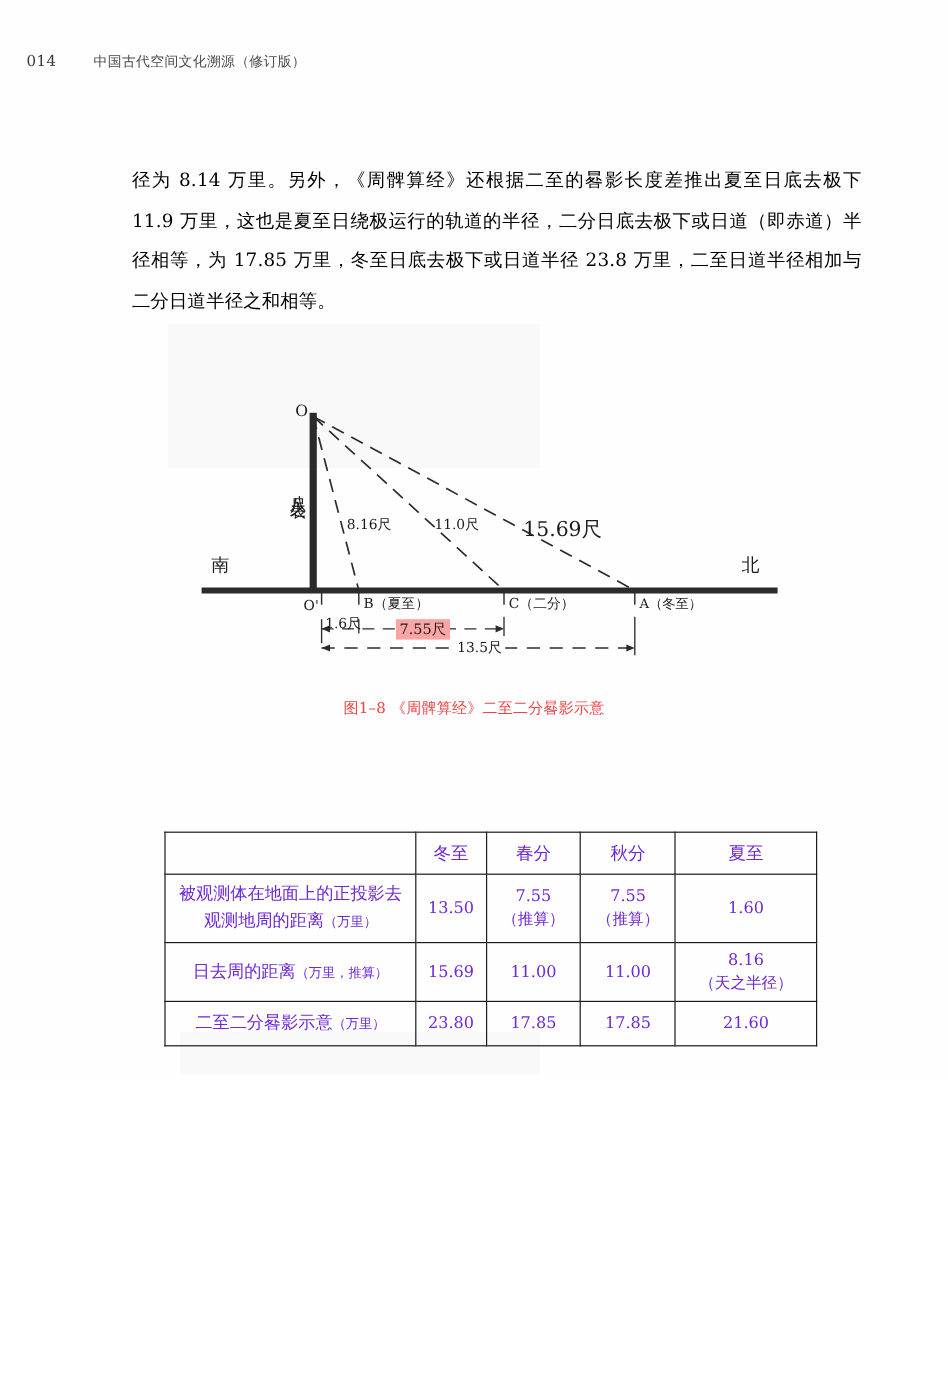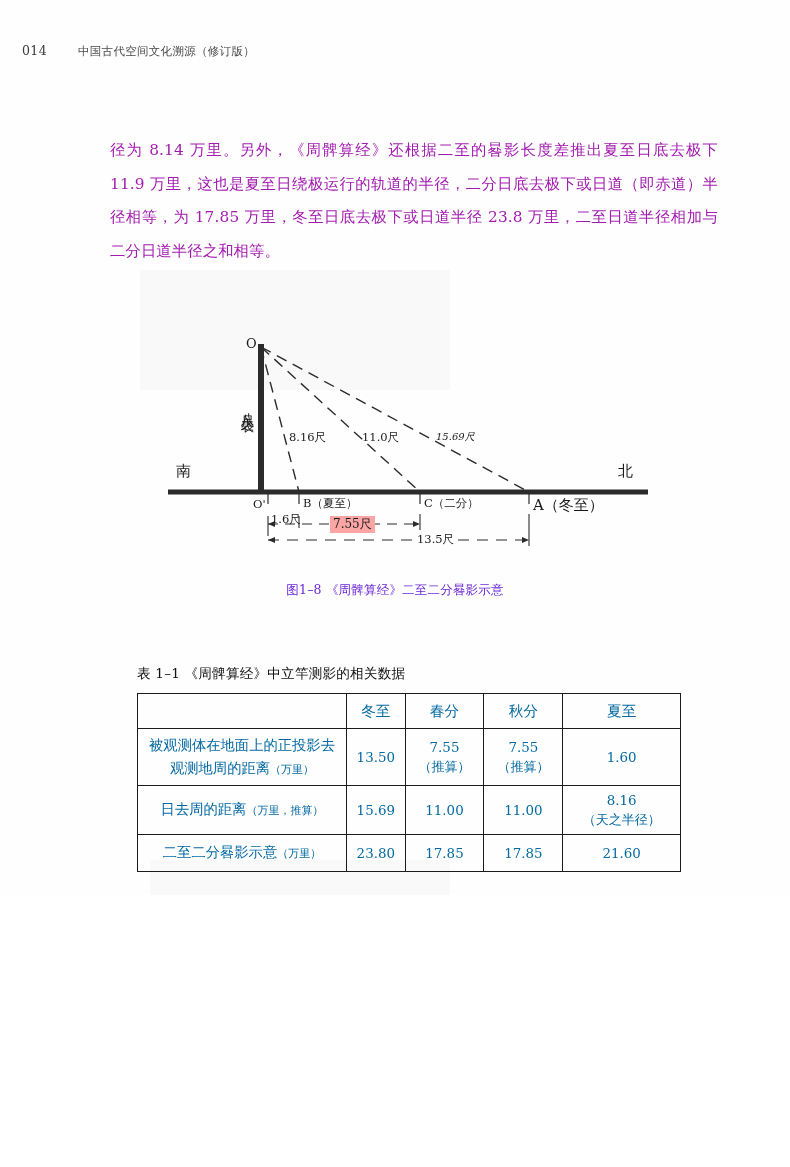--- a/index.html
+++ b/index.html
@@ -46,21 +46,21 @@
 
   
   .para {
     position: absolute;
     left: 110px;
     width: 608px;
     font-size: 15.3px;
     line-height: 33.5px;
     text-align: justify;
     text-justify: inter-character;
-    color: #a21caf;
+    color: #000000;
     letter-spacing: 0.15px;
   }
   .para-top { top: 134px; }
   .para-bottom { top: 948px; text-indent: 2em; }
 
   
   .figure {
     position: absolute;
     left: 0;
     top: 322px;
@@ -72,41 +72,41 @@
     left: 0;
     top: 0;
   }
   .fig-caption {
     position: absolute;
     top: 582px;
     left: 0;
     width: 790px;
     text-align: center;
     font-size: 12.5px;
-    color: #6d28d9;
+    color: #ef4444;
     letter-spacing: 0.2px;
   }
 
   
   .table-title {
     position: absolute;
     left: 137px;
     top: 665px;
     font-size: 13.6px;
     color: #111;
     letter-spacing: 0.2px;
   }
   table.data {
     position: absolute;
     left: 137px;
     top: 693px;
     width: 544px;
     border-collapse: collapse;
     font-size: 13.4px;
-    color: #0369a1;
+    color: #6d28d9;
   }
   table.data td, table.data th {
     border: 1px solid #1b1b1b;
     padding: 0;
     text-align: center;
     vertical-align: middle;
     font-weight: normal;
   }
   table.data th { height: 34px; font-size: 14.6px; }
   table.data tr.r1 td { height: 56px; }
@@ -179,35 +179,34 @@
 
     <div style="position:absolute; left:246px; top:14px; font-size:13px;">O</div>
 
     <div style="position:absolute; left:240px; top:80px; font-size:13.5px; writing-mode:vertical-rl; text-orientation:upright; letter-spacing:2px; line-height:15px;">八尺之表</div>
 
     <div style="position:absolute; left:176px; top:140px; font-size:15px;">南</div>
     <div style="position:absolute; left:618px; top:140px; font-size:15px;">北</div>
 
     <div style="position:absolute; left:289px; top:108px; font-size:11.5px;">8.16尺</div>
     <div style="position:absolute; left:362px; top:108px; font-size:11.5px;">11.0尺</div>
-    <div style="position:absolute; left:436px; top:108px; font-size:10px;font-style:italic;">15.69尺</div>
+    <div style="position:absolute; left:436px; top:108px; font-size:17px;">15.69尺</div>
 
     <div style="position:absolute; left:253px; top:175px; font-size:11.5px;">O'</div>
     <div style="position:absolute; left:303px; top:174px; font-size:11.5px;">B（夏至）</div>
     <div style="position:absolute; left:424px; top:174px; font-size:11.5px;">C（二分）</div>
-    <div style="position:absolute; left:533px; top:174px; font-size:15px;">A（冬至）</div>
+    <div style="position:absolute; left:533px; top:174px; font-size:11px;">A（冬至）</div>
 
     <div style="position:absolute; left:271px; top:190px; font-size:11.5px;">1.6尺</div>
     <div style="position:absolute; left:330px; top:194px; font-size:12px; background:#fca5a5; padding:0 3px;text-align:center;">7.55尺</div>
-    <div style="position:absolute; left:378px; top:210px; font-size:11.5px; background:#fefefe; padding:0 3px;margin-left:36px;">13.5尺</div>
+    <div style="position:absolute; left:378px; top:210px; font-size:11.5px; background:#fefefe; padding:0 3px;">13.5尺</div>
   </div>
 
   <div class="fig-caption">图1–8    《周髀算经》二至二分晷影示意</div>
 
-  <div class="table-title">表 1–1    《周髀算经》中立竿测影的相关数据</div>
 
   <table class="data">
     <thead>
       <tr>
         <th class="col-head-blank"></th>
         <th>冬至</th>
         <th>春分</th>
         <th>秋分</th>
         <th>夏至</th>
       </tr>

